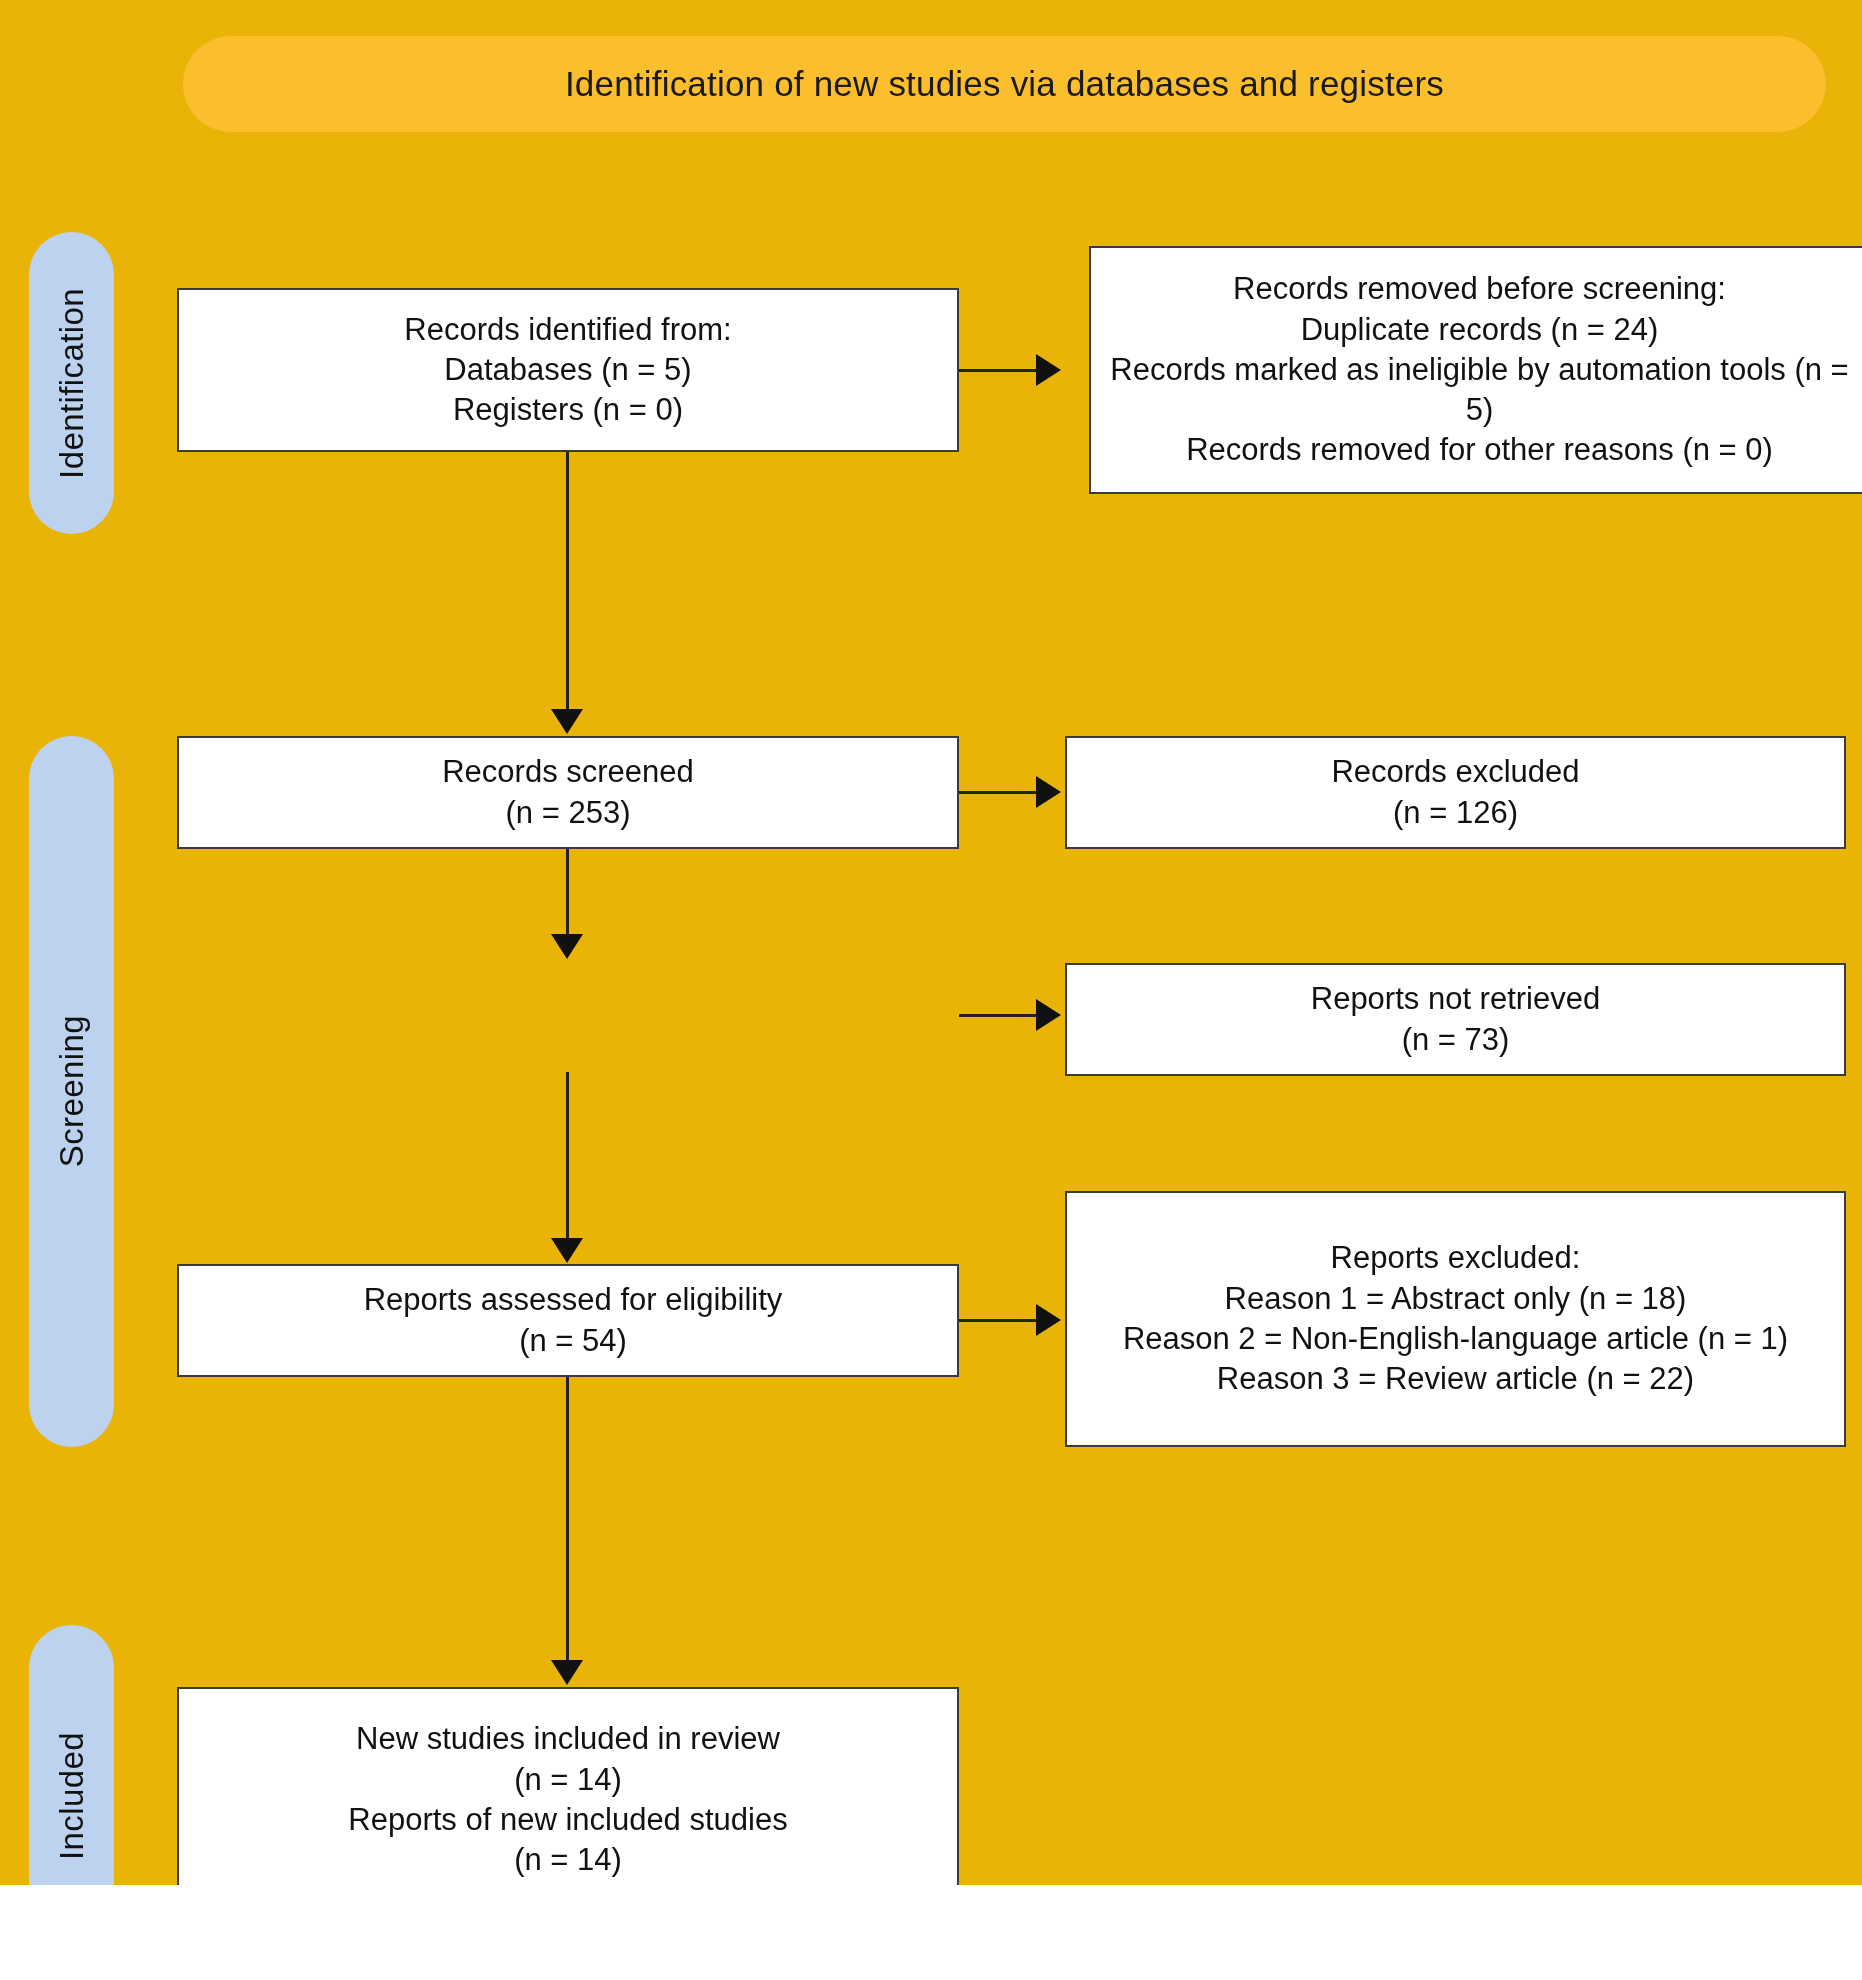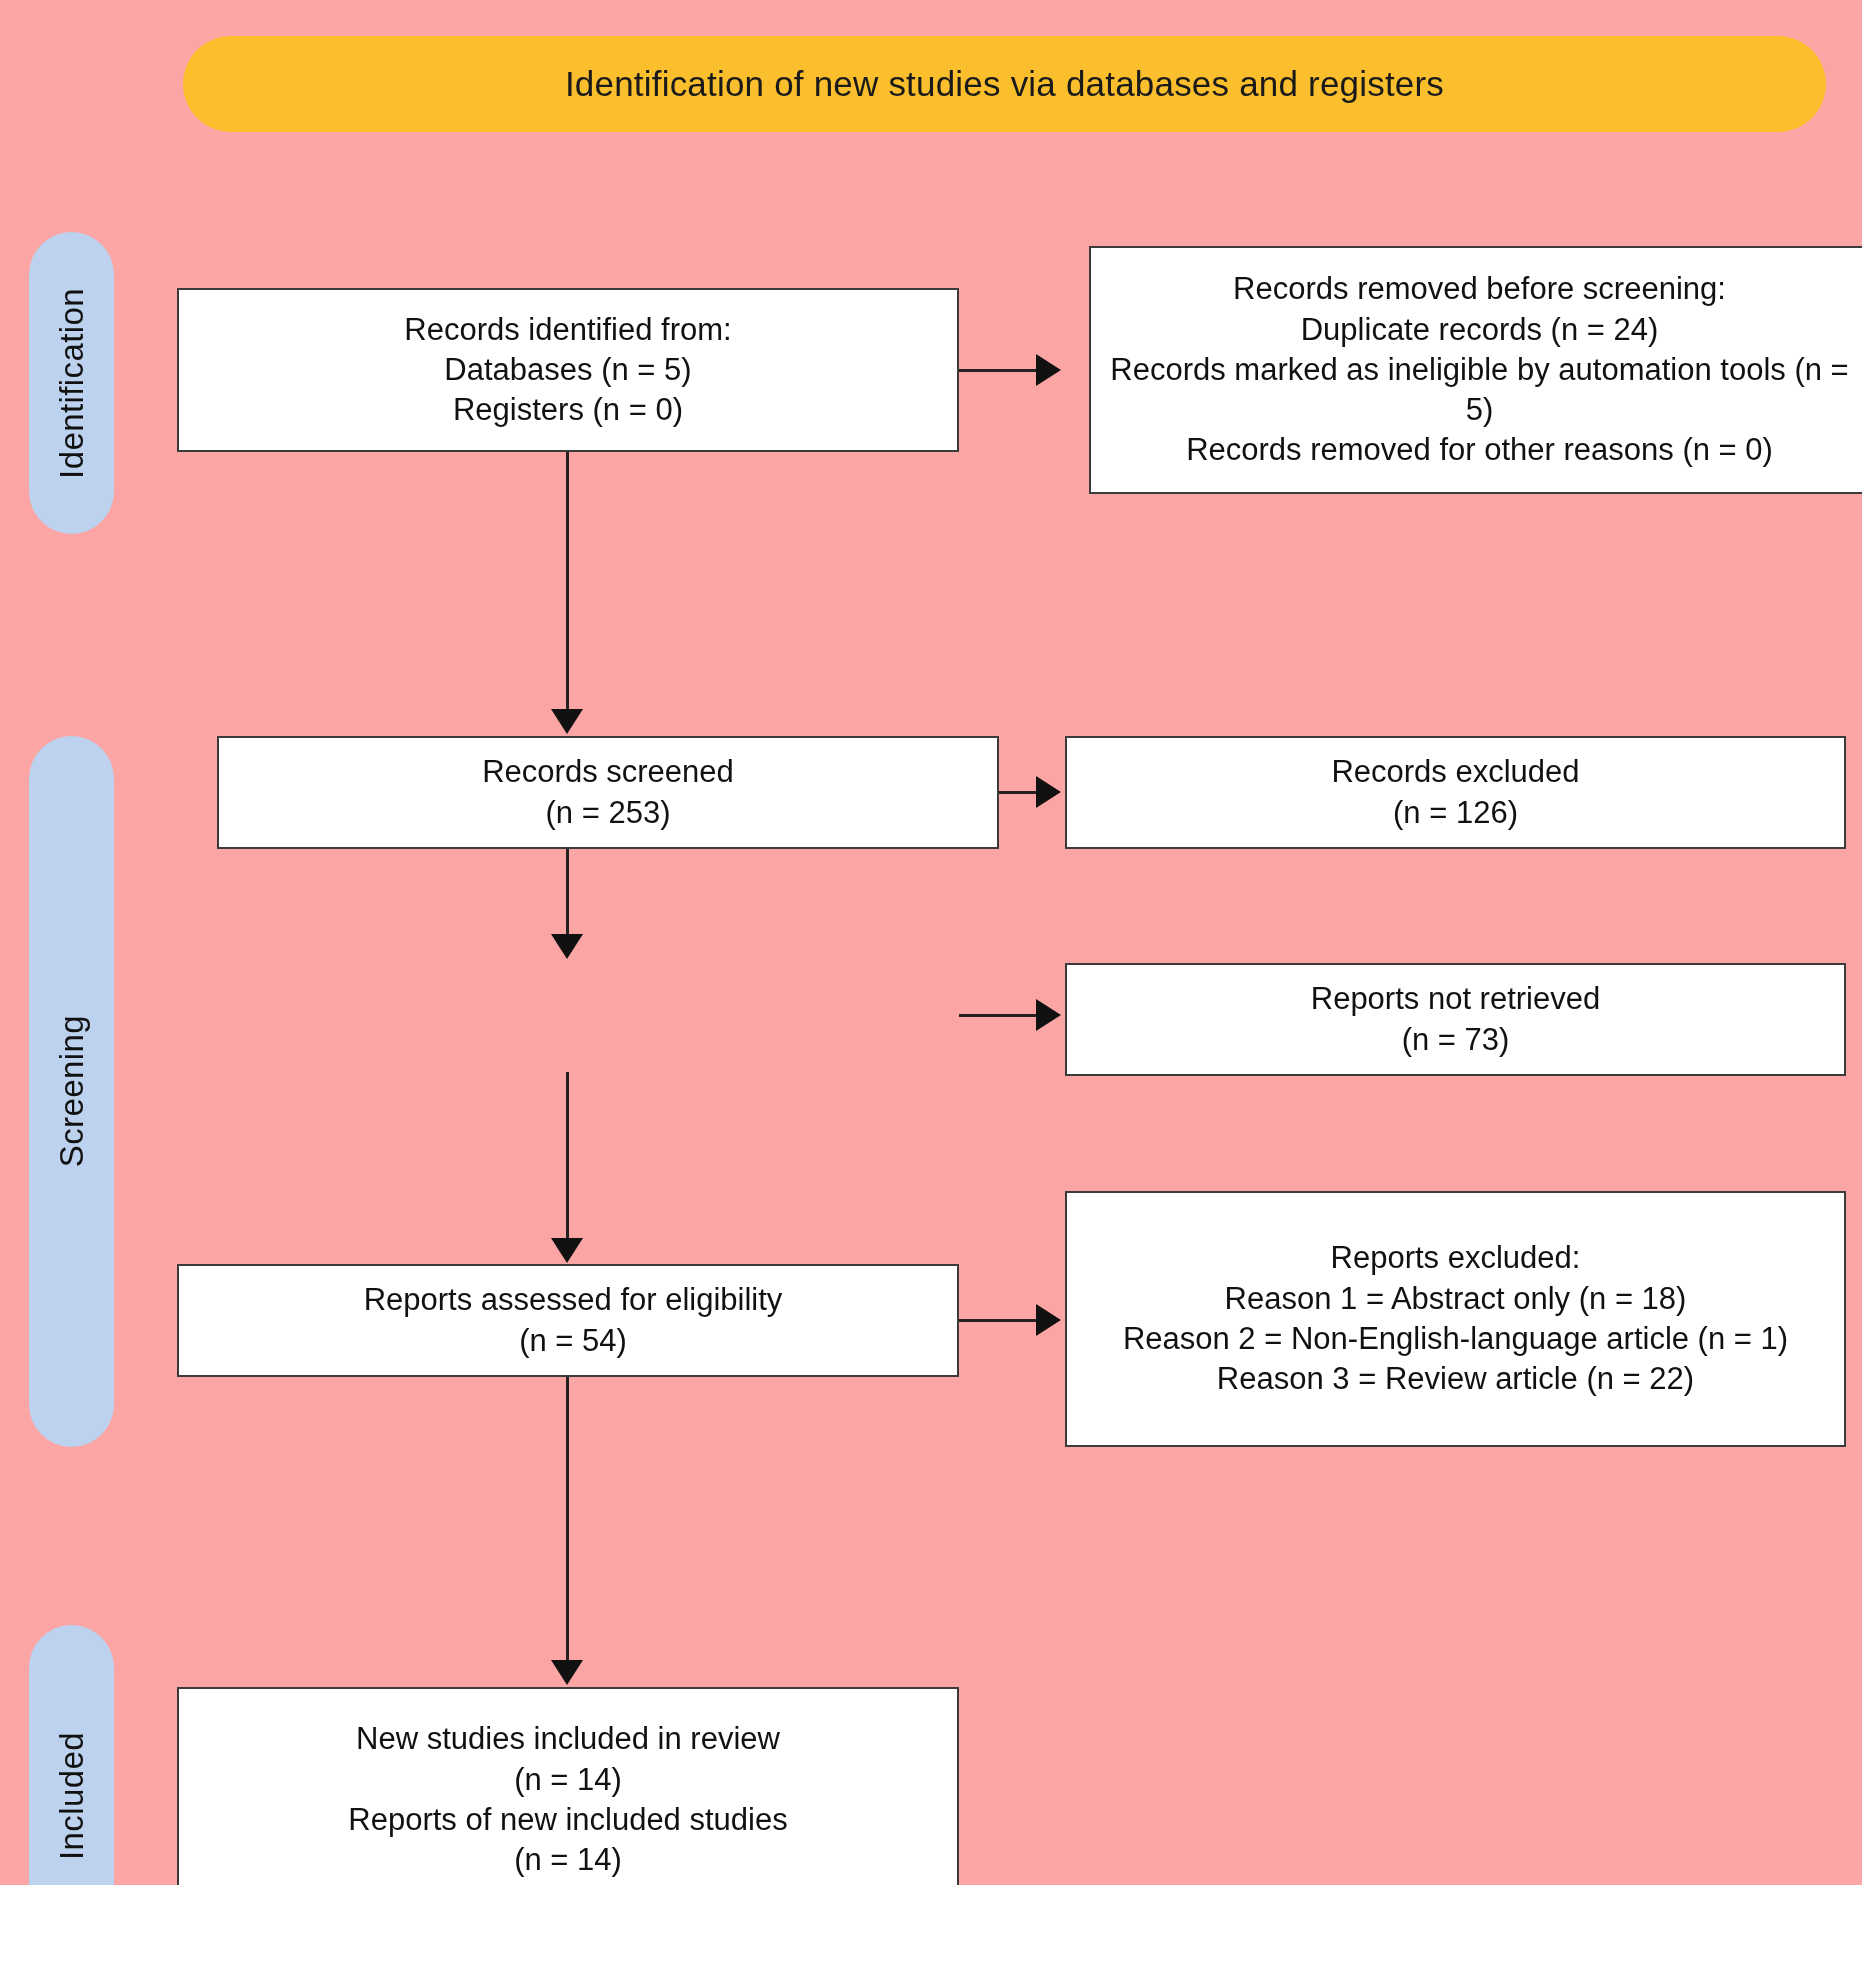--- a/index.html
+++ b/index.html
@@ -9,21 +9,21 @@
   }
   body {
     font-family: "Liberation Sans", sans-serif;
     -webkit-font-smoothing: antialiased;
   }
 
   #canvas {
     position: relative;
     width: 1862px;
     height: 1885px;
-    background: #fca5a5;
+    background: #eab308;
     overflow: hidden;
   }
 
   
   .banner {
     position: absolute;
     left: 183px;
     top: 36px;
     width: 1643px;
     height: 96px;
@@ -80,21 +80,21 @@
     line-height: 1.30;
     color: #111111;
     text-align: center;
     white-space: nowrap;
   }
   .fbox.wrap .line { white-space: normal; }
 
   
   #box-identified      { left: 177px;  top: 288px;  width: 782px; height: 164px; }
   #box-removed         { left: 1065px; top: 246px;  width: 781px; height: 248px; margin-left: 24px; }
-  #box-screened        { left: 177px;  top: 736px;  width: 782px; height: 113px; margin-left: 40px; }
+  #box-screened        { left: 177px;  top: 736px;  width: 782px; height: 113px; }
   #box-excluded        { left: 1065px; top: 736px;  width: 781px; height: 113px; }
   #box-sought          { left: 177px;  top: 959px; width: 782px; height: 113px; }
   #box-notretrieved    { left: 1065px; top: 963px; width: 781px; height: 113px; }
   #box-assessed        { left: 177px;  top: 1264px; width: 782px; height: 113px; padding-left: 24px; }
   #box-reportsexcluded { left: 1065px; top: 1191px; width: 781px; height: 256px; }
   #box-included        { left: 177px;  top: 1687px; width: 782px; height: 226px; }
 
   
   .vline {
     position: absolute;

